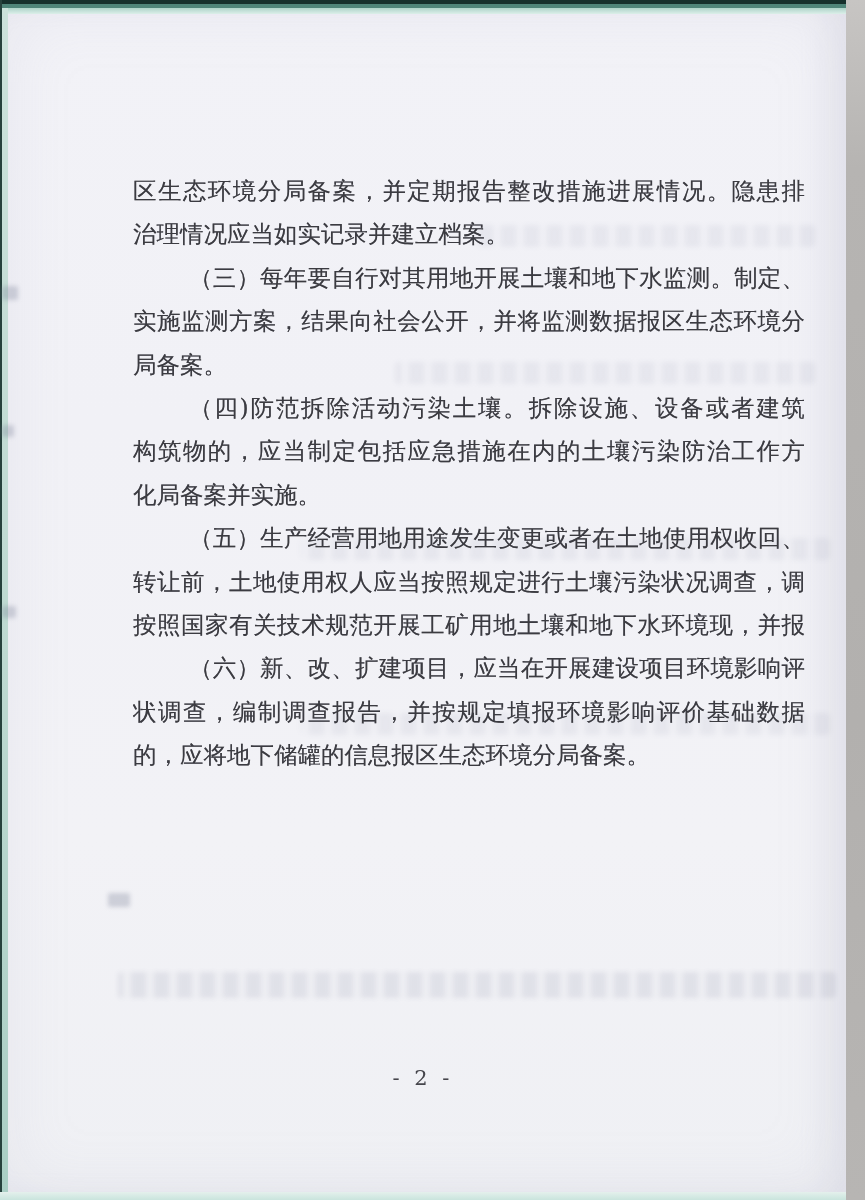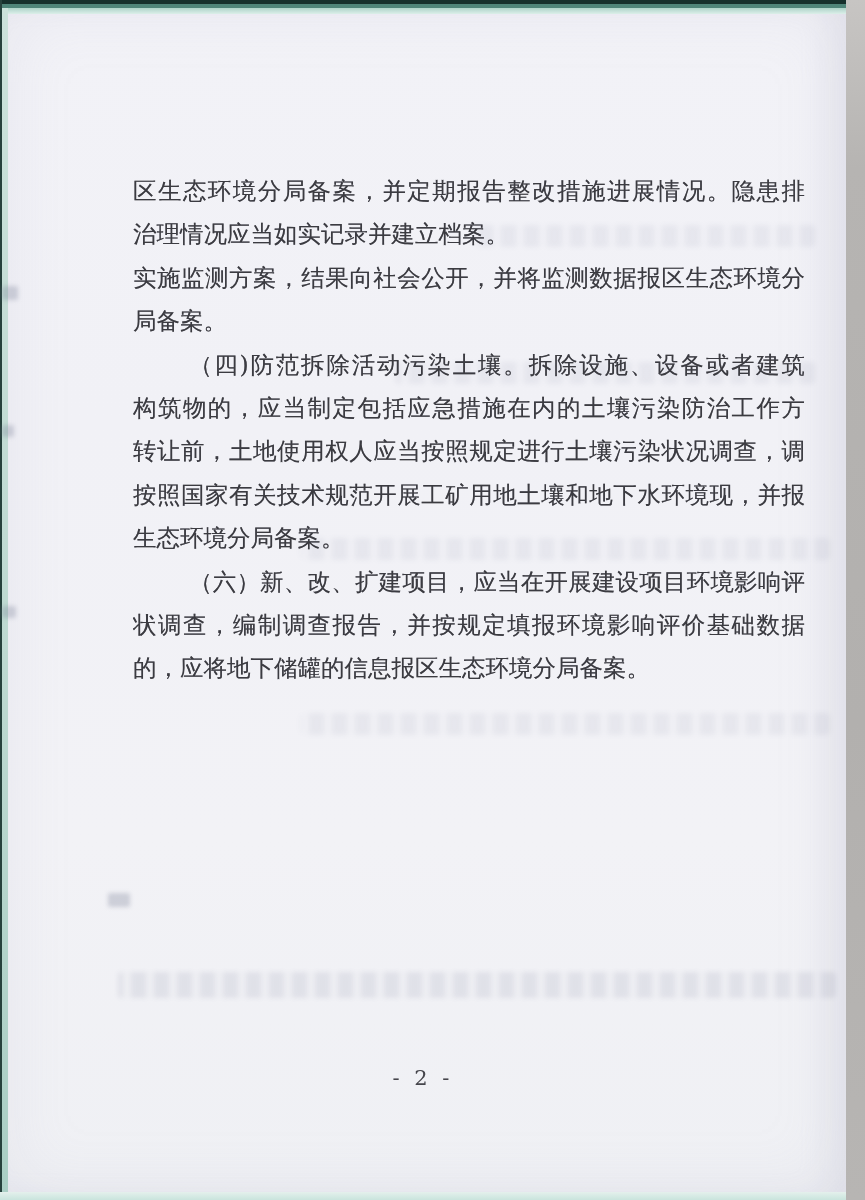--- a/index.html
+++ b/index.html
@@ -77,27 +77,29 @@
     <div class="smudge faint" style="left:300px;top:713px;width:530px;"></div>
     <div class="smudge" style="left:118px;top:972px;width:718px;height:26px;"></div>
     <div class="mark" style="left:2px;top:286px;width:16px;height:14px;"></div>
     <div class="mark" style="left:2px;top:425px;width:12px;height:12px;"></div>
     <div class="mark" style="left:2px;top:606px;width:14px;height:12px;"></div>
     <div class="mark" style="left:108px;top:893px;width:22px;height:14px;"></div>
 
     <div class="textblock">
       <div class="line full">区生态环境分局备案，并定期报告整改措施进展情况。隐患排查、</div>
       <div class="line">治理情况应当如实记录并建立档案。</div>
+      <div class="line full indent">（三）每年要自行对其用地开展土壤和地下水监测。制定、</div>
       <div class="line full">实施监测方案，结果向社会公开，并将监测数据报区生态环境分</div>
       <div class="line">局备案。</div>
       <div class="line full indent">（四)防范拆除活动污染土壤。拆除设施、设备或者建筑物、</div>
       <div class="line full">构筑物的，应当制定包括应急措施在内的土壤污染防治工作方案，</div>
+      <div class="line">化局备案并实施。</div>
+      <div class="line full indent">（五）生产经营用地用途发生变更或者在土地使用权收回、</div>
       <div class="line full">转让前，土地使用权人应当按照规定进行土壤污染状况调查，调</div>
       <div class="line full">按照国家有关技术规范开展工矿用地土壤和地下水环境现，并报区</div>
-      <div class="line">生态环境分局备案。</div>
       <div class="line full indent">（六）新、改、扩建项目，应当在开展建设项目环境影响评</div>
       <div class="line full">状调查，编制调查报告，并按规定填报环境影响评价基础数据库。</div>
       <div class="line">的，应将地下储罐的信息报区生态环境分局备案。</div>
     </div>
 
     <div class="pageno">- 2 -</div>
   </div>
 </div>
 
 </body></html>

